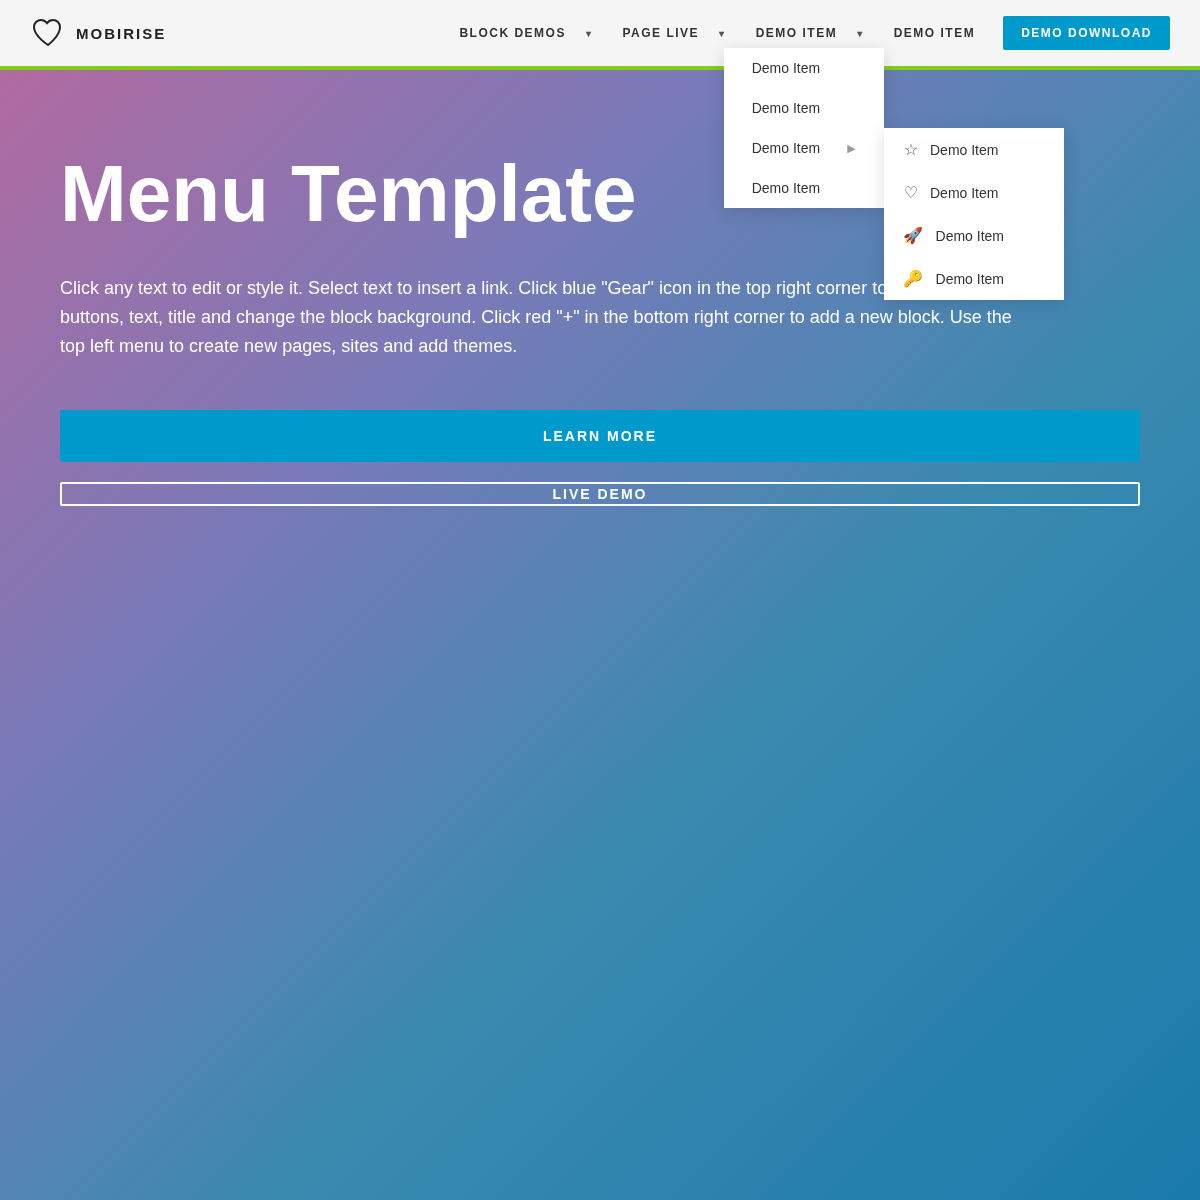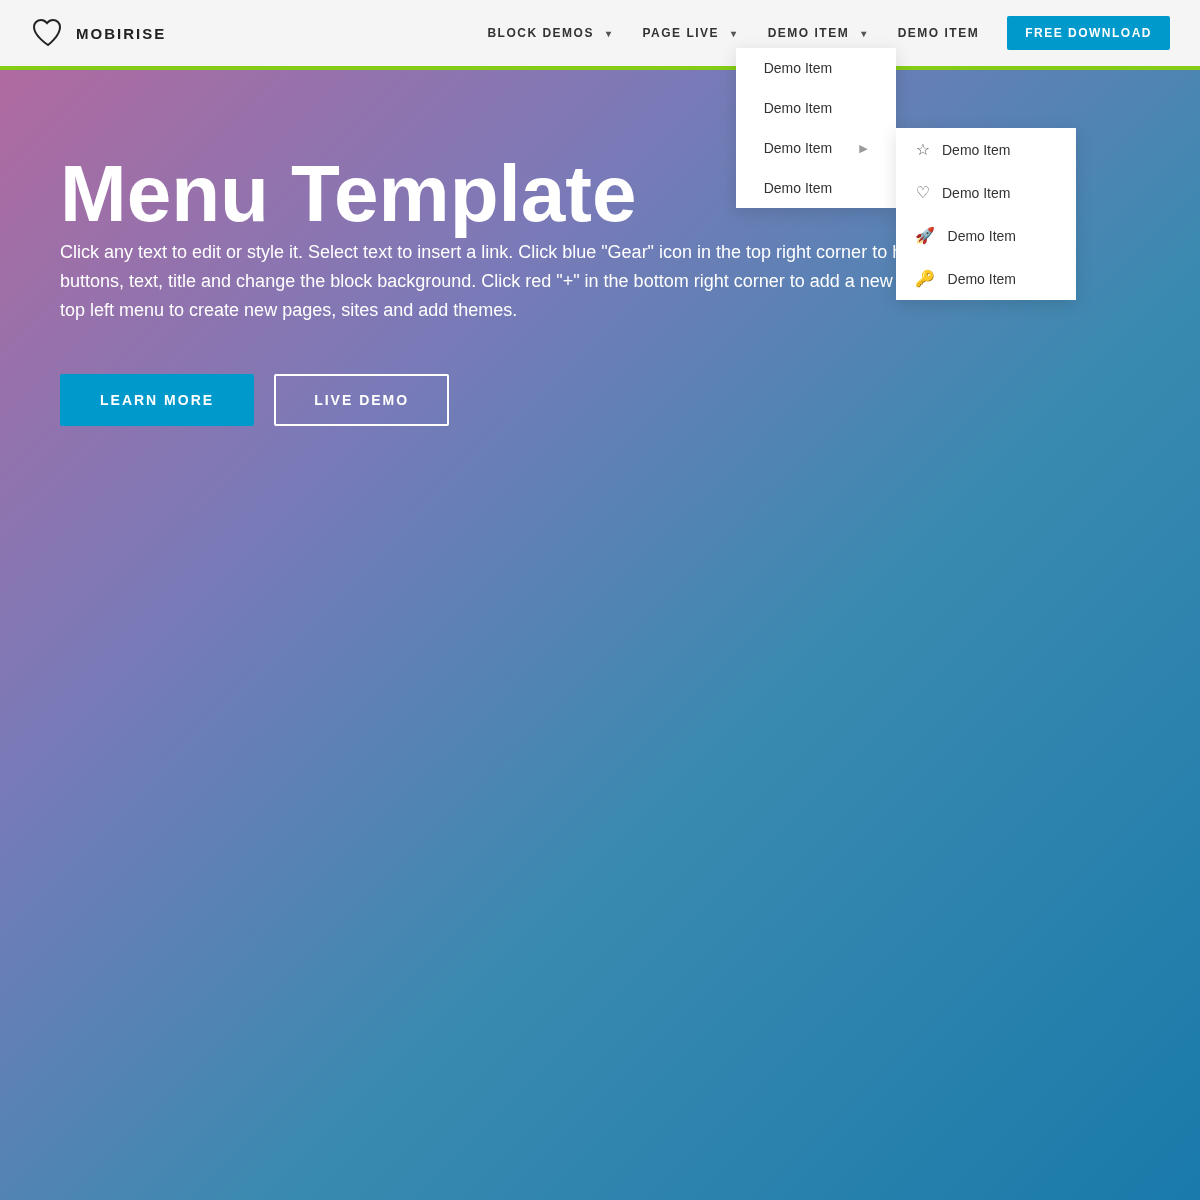--- a/index.html
+++ b/index.html
@@ -56,21 +56,21 @@
 
     .nav-link {
       font-size: 12px;
       font-weight: 700;
       letter-spacing: 1.5px;
       color: #333;
       padding: 8px 12px;
       cursor: pointer;
       display: flex;
       align-items: center;
-      gap: 12px;
+      gap: 20px;
       text-decoration: none;
     }
 
     .nav-chevron {
       font-size: 10px;
       color: #555;
     }
 
     .nav-btn {
       background: #0099cc;
@@ -144,56 +144,58 @@
       background: linear-gradient(135deg, #b06aa0 0%, #7a7ab8 30%, #3a8ab0 60%, #1a7aaa 100%);
       padding: 80px 60px 60px 60px;
       position: relative;
     }
 
     .hero-title {
       font-size: 80px;
       font-weight: 900;
       color: #fff;
       line-height: 1.1;
+      margin-bottom: 36px;
       max-width: 700px;
     }
 
     .hero-description {
       font-size: 18px;
       color: #fff;
       line-height: 1.6;
       max-width: 960px;
       margin-bottom: 50px;
       font-weight: 400;
     }
 
     .hero-buttons {
       display: flex;
       gap: 20px;
+      flex-direction: column;
     }
 
     .btn-primary {
       background: #0099cc;
       color: #fff;
       font-size: 14px;
       font-weight: 700;
       letter-spacing: 2px;
       padding: 18px 40px;
       border: none;
       cursor: pointer;
       border-radius: 2px;
     }
 
     .btn-outline {
       background: transparent;
       color: #fff;
       font-size: 14px;
       font-weight: 700;
       letter-spacing: 2px;
-      padding: 16px 38px;
+      padding: 2px 38px;
       border: 2px solid #fff;
       cursor: pointer;
       border-radius: 2px;
     }
 
     
     .demo-item-dropdown {
       left: -20px;
     }
 
@@ -273,21 +275,21 @@
         </div>
       </div>
     </div>
 
     <div class="nav-item">
       <a class="nav-link">
         <span>DEMO ITEM</span>
       </a>
     </div>
 
-    <button class="nav-btn">FREE DOWNLOAD</button>
+    <button class="nav-btn">DEMO DOWNLOAD</button>
   </div>
 </nav>
 
 <section class="hero">
   <h1 class="hero-title">Menu Template</h1>
   <p class="hero-description">Click any text to edit or style it. Select text to insert a link. Click blue "Gear" icon in the top right corner to hide/show buttons, text, title and change the block background. Click red "+" in the bottom right corner to add a new block. Use the top left menu to create new pages, sites and add themes.</p>
   <div class="hero-buttons">
     <button class="btn-primary">LEARN MORE</button>
     <button class="btn-outline">LIVE DEMO</button>
   </div>

